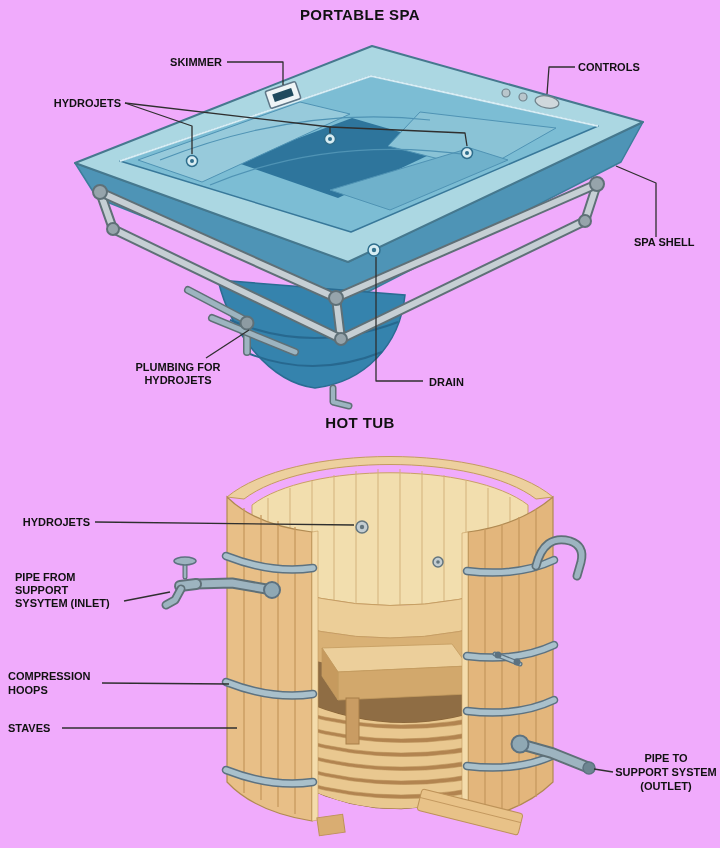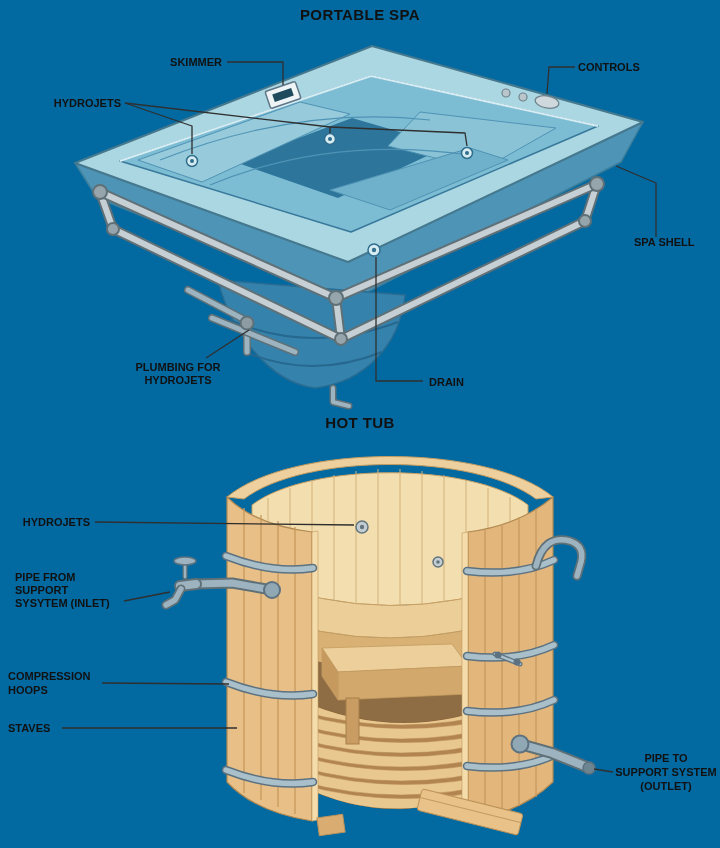--- a/index.html
+++ b/index.html
@@ -1,16 +1,16 @@
 <!DOCTYPE html>
 <html><head>
 <meta charset="utf-8">
 <style>
   html,body { margin:0; padding:0; background:#ffffff; }
-  .stage { position:relative; width:720px; height:848px; background:#0369a1; overflow:hidden; }
+  .stage { position:relative; width:720px; height:848px; background:#f0abfc; overflow:hidden; }
   svg { display:block; }
   .lbl { font-family:"Liberation Sans",sans-serif; font-size:11px; font-weight:bold; fill:#111111; }
   .ttl { font-family:"Liberation Sans",sans-serif; font-size:15px; font-weight:bold; fill:#111111; letter-spacing:0.4px; }
   .ldr { fill:none; stroke:#2f2f2f; stroke-width:1.3; stroke-linejoin:round; }
   .tube-d { fill:none; stroke:#5f7077; stroke-linecap:round; stroke-linejoin:round; }
   .tube-l { fill:none; stroke:#c6cfd4; stroke-linecap:round; stroke-linejoin:round; }
   .pipe-l { fill:none; stroke:#9db4c0; stroke-linecap:round; stroke-linejoin:round; }
   .hoop-d { fill:none; stroke:#5d7280; stroke-linecap:round; }
   .hoop-l { fill:none; stroke:#a9c0cb; stroke-linecap:round; }
 </style>

